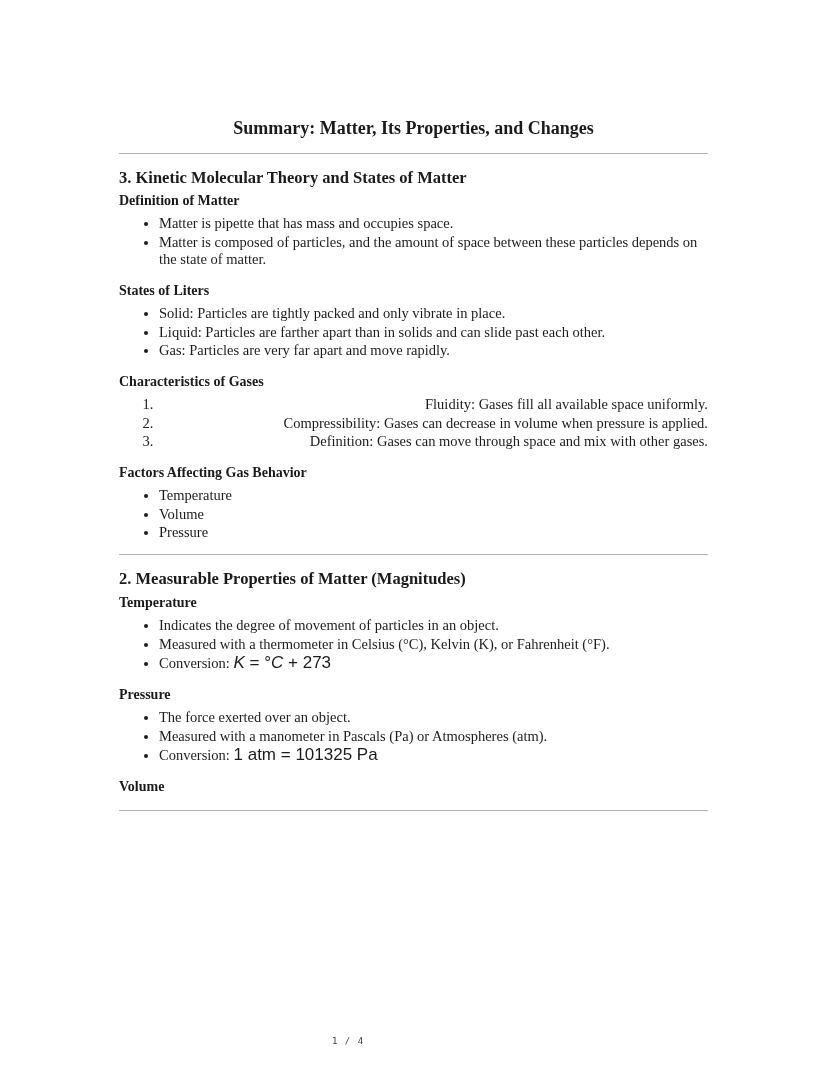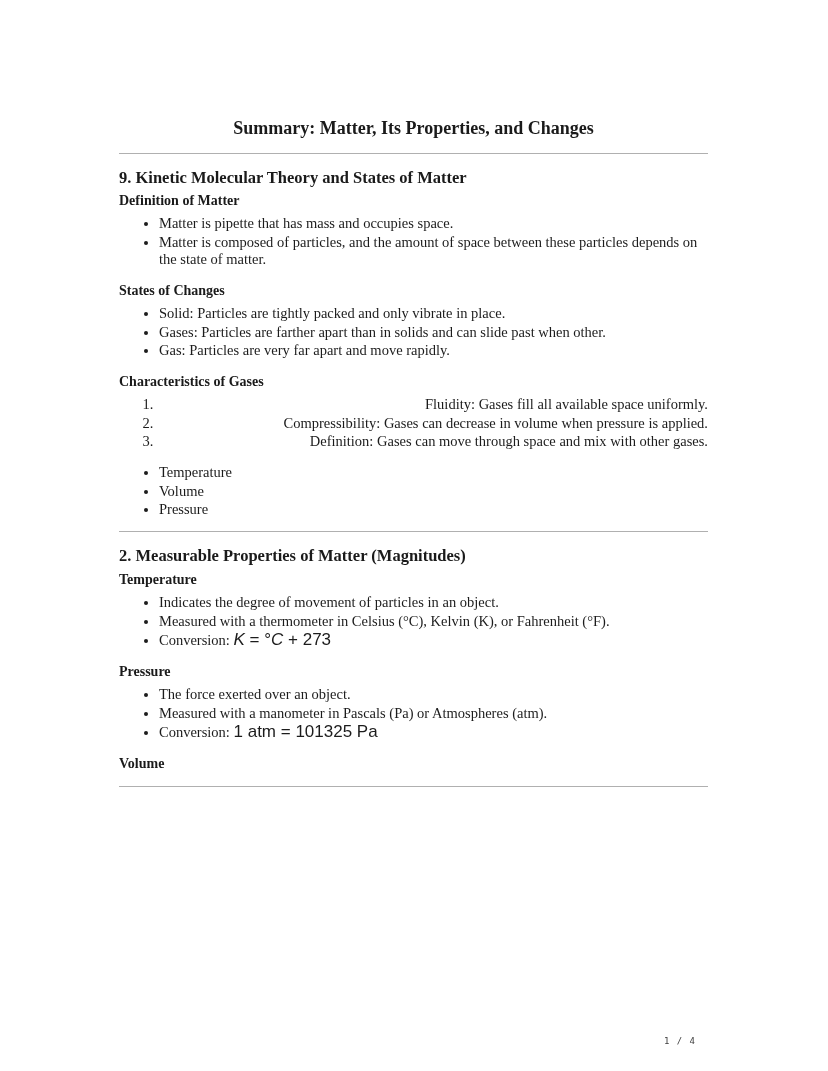--- a/index.html
+++ b/index.html
@@ -43,63 +43,64 @@
   ol.doc-list { padding-left: 38px; text-align: right; }
   li strong { font-weight: 400; color: #1a1a1a; }
   .math {
     font-family: Liberation Sans, sans-serif;
     font-size: 17px;
   }
   .math .mi { font-style: italic; }
   .math sup { font-size: 0.62em; line-height: 0; }
   .page-footer {
     position: absolute; top: 1036px; left: 0;
-    width: 696px; text-align: right;
+    width: 696px; text-align: center;
     font-family: "DejaVu Sans Mono", monospace;
     font-size: 9px; color: #3d3d3d; letter-spacing: 1px;
   }
 </style>
 </head>
 <body>
 
 <div class="page">
 
   <h1 class="doc-title">Summary: Matter, Its Properties, and Changes</h1>
   <hr class="rule">
 
   <section>
-    <h2 class="section-heading">9. Kinetic Molecular Theory and States of Matter</h2>
+    <h2 class="section-heading">3. Kinetic Molecular Theory and States of Matter</h2>
 
     <div class="subsection">
       <h3 class="subsection-heading">Definition of Matter</h3>
       <ul class="doc-list">
         <li><span>Matter is pipette that has mass and occupies space.</span></li>
         <li><span>Matter is composed of particles, and the amount of space between these particles depends on the state of matter.</span></li>
       </ul>
     </div>
 
     <div class="subsection">
-      <h3 class="subsection-heading">States of Changes</h3>
+      <h3 class="subsection-heading">States of Liters</h3>
       <ul class="doc-list">
         <li><strong>Solid:</strong><span> Particles are tightly packed and only vibrate in place.</span></li>
-        <li><strong>Gases:</strong><span> Particles are farther apart than in solids and can slide past when other.</span></li>
+        <li><strong>Liquid:</strong><span> Particles are farther apart than in solids and can slide past each other.</span></li>
         <li><strong>Gas:</strong><span> Particles are very far apart and move rapidly.</span></li>
       </ul>
     </div>
 
     <div class="subsection">
       <h3 class="subsection-heading">Characteristics of Gases</h3>
       <ol class="doc-list">
         <li><strong>Fluidity:</strong><span> Gases fill all available space uniformly.</span></li>
         <li><strong>Compressibility:</strong><span> Gases can decrease in volume when pressure is applied.</span></li>
         <li><strong>Definition:</strong><span> Gases can move through space and mix with other gases.</span></li>
       </ol>
     </div>
 
     <div class="subsection">
+      <h3 class="subsection-heading">Factors Affecting Gas Behavior</h3>
       <ul class="doc-list">
         <li><strong>Temperature</strong></li>
         <li><strong>Volume</strong></li>
         <li><strong>Pressure</strong></li>
       </ul>
     </div>
   </section>
 
   <hr class="rule">
 

